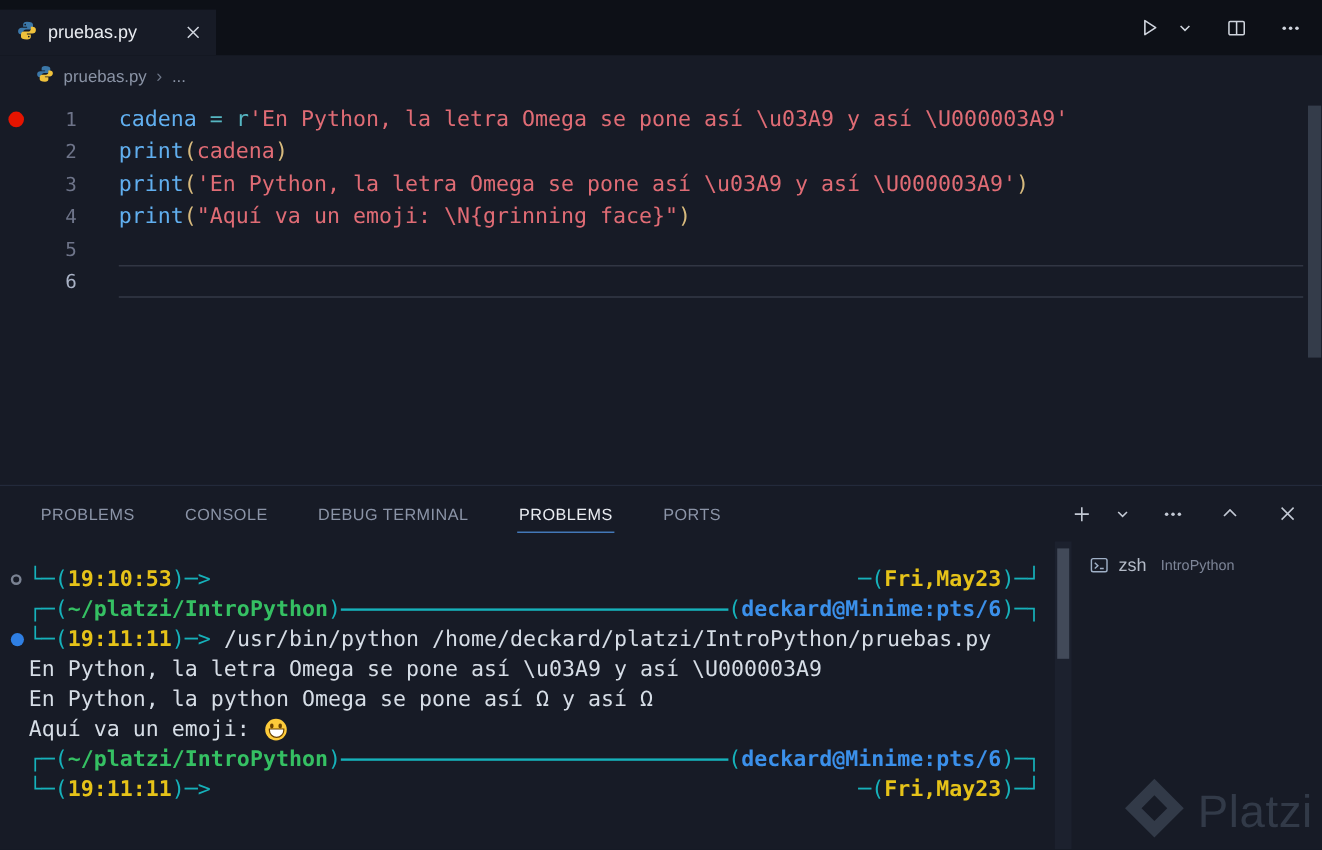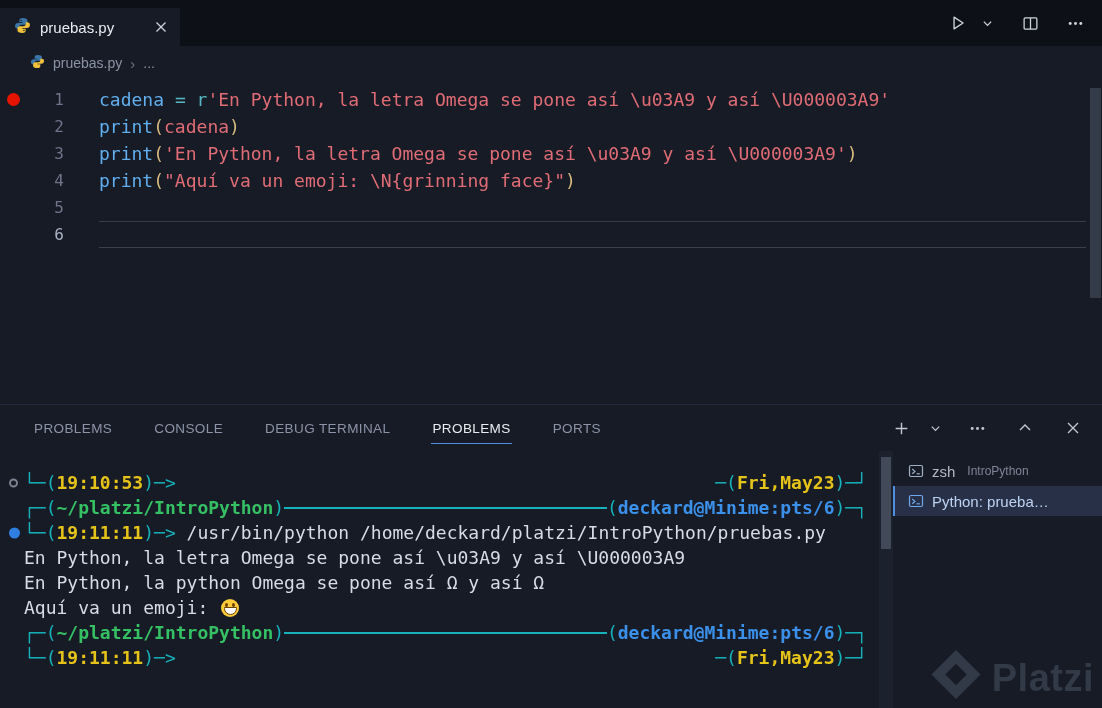--- a/index.html
+++ b/index.html
@@ -81,21 +81,21 @@
     font-size:15px; color:#b3bac7; border-left:2px solid transparent; }
   .term-item.selected { background:#283048; border-left-color:#4f8fdd; color:#bdd3f2; }
   .ti-icon { display:flex; align-items:center; color:#9fb0c6; flex:0 0 auto; }
   .term-item.selected .ti-icon { color:#6fa8ee; }
   .ti-label { white-space:nowrap; overflow:hidden; text-overflow:ellipsis; }
   .ti-detail { color:#7d8597; font-size:12px; margin-left:4px; white-space:nowrap; }
 
   
   .watermark { position:absolute; right:8px; bottom:0px; display:flex; align-items:center;
     gap:10px; color:#323a48; }
-  .watermark-text { font-size:38px; font-weight:bold; letter-spacing:.5px; }
+  .watermark-text { font-size:38px; font-weight:normal; letter-spacing:.5px; }
 </style>
 </head>
 <body>
 
 <div class="window">
 
   <div class="tabstrip">
     <div class="tab">
       <span>
         <svg width="17" height="17" viewBox="0 0 16 16">
@@ -248,30 +248,20 @@
               <span class="ti-icon">
                 <svg width="16" height="16" viewBox="0 0 16 16" fill="none" stroke="currentColor" stroke-width="1.2">
                   <rect x="1.5" y="2.5" width="13" height="11" rx="1.5"></rect>
                   <path d="M4.3 6l2.6 2.4L4.3 10.8"></path>
                   <path d="M8.6 10.8h3.2"></path>
                 </svg>
               </span>
               <span class="ti-label">zsh</span>
               <span class="ti-detail">IntroPython</span>
             </div>
-            <div class="term-item selected">
-              <span class="ti-icon">
-                <svg width="16" height="16" viewBox="0 0 16 16" fill="none" stroke="currentColor" stroke-width="1.2">
-                  <rect x="1.5" y="2.5" width="13" height="11" rx="1.5"></rect>
-                  <path d="M4.3 6l2.6 2.4L4.3 10.8"></path>
-                  <path d="M8.6 10.8h3.2"></path>
-                </svg>
-              </span>
-              <span class="ti-label">Python: prueba…</span>
-            </div>
           </div>
         <div class="watermark">
           <span>
             <svg width="52" height="56" viewBox="0 0 34 36" fill="#323a48" fill-rule="evenodd">
               <path d="M17 1 L33 17 L17 33 L1 17 Z M17 10 L24 17 L17 24 L10 17 Z"></path>
             </svg>
           </span>
           <span class="watermark-text">Platzi</span>
         </div>
       </div>

